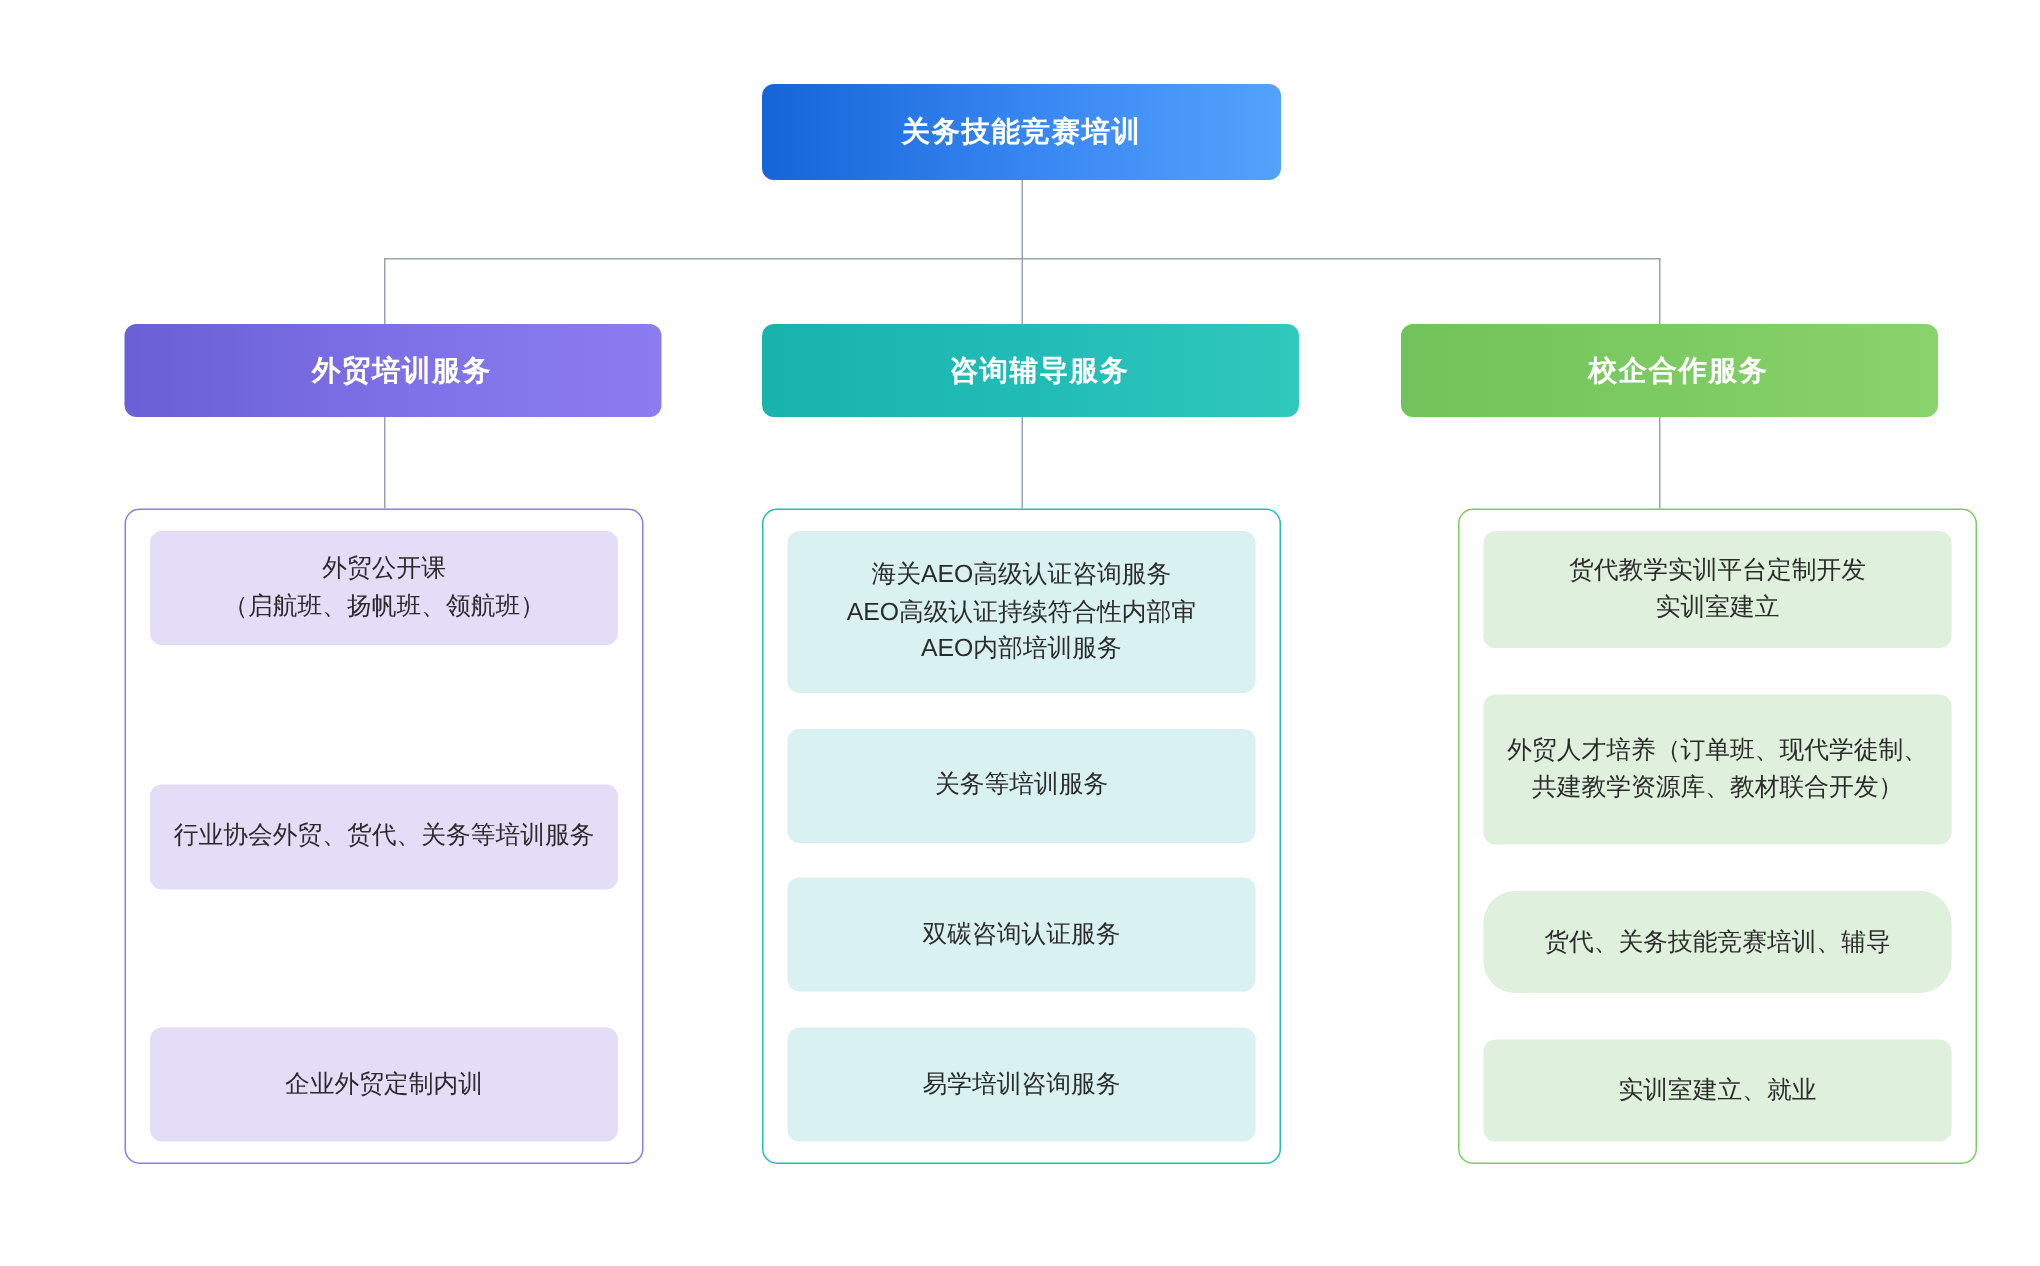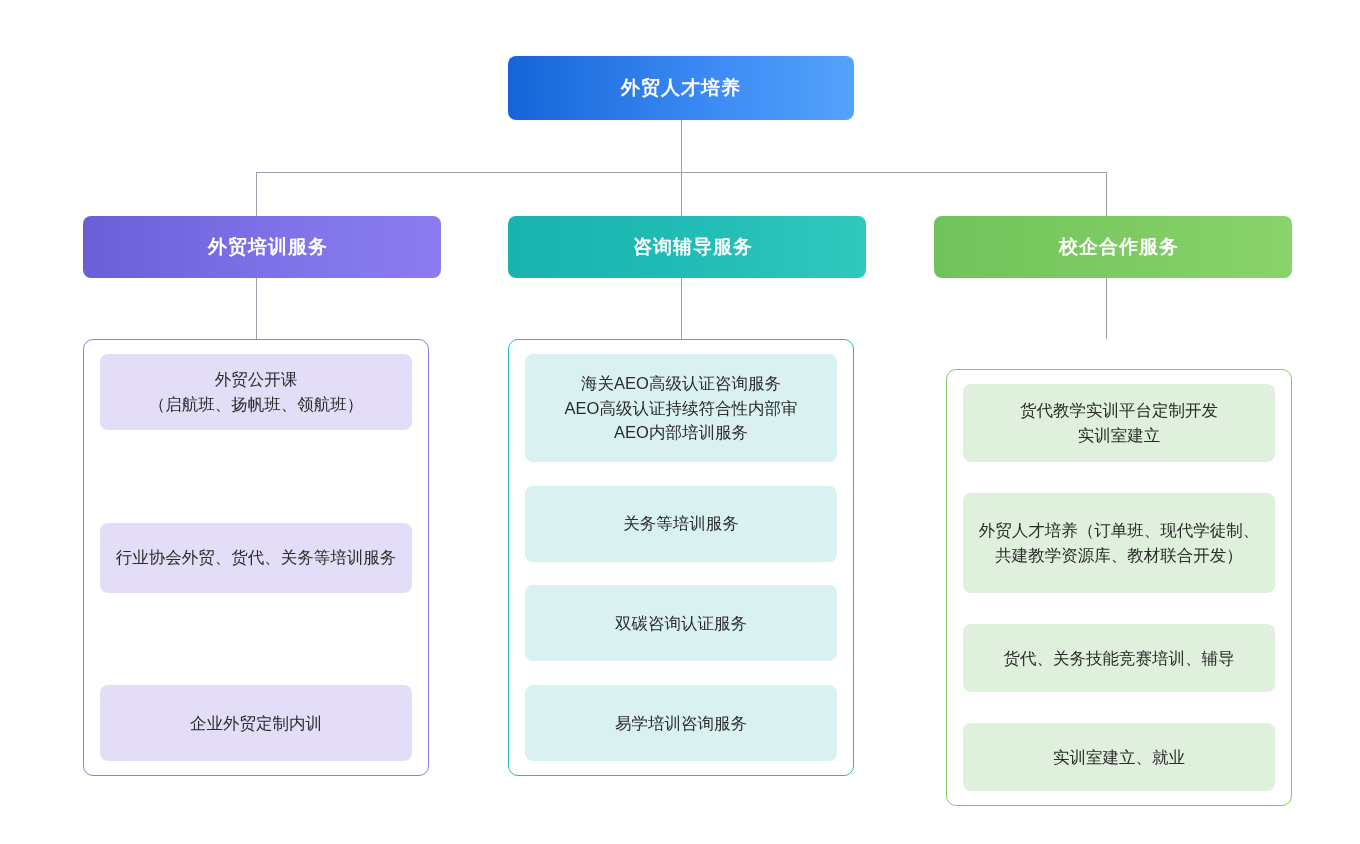--- a/index.html
+++ b/index.html
@@ -84,21 +84,21 @@
     border-radius: 10px;
     border: 1.5px solid #cccccc;
     padding: 14px 16px;
     display: flex;
     flex-direction: column;
     justify-content: space-between;
     background: #ffffff;
   }
   .col-body.c0 { left: 83px;  border-color: #8b7cf0; gap: 12px; }
   .col-body.c1 { left: 508px; border-color: #22bdb6; }
-  .col-body.c2 { left: 946px; border-color: #7ecb63; margin-top: 30px; }
+  .col-body.c2 { left: 972px; border-color: #7ecb63; }
 
   .item {
     box-sizing: border-box;
     border-radius: 8px;
     color: #2b2b2b;
     font-size: 16.5px;
     line-height: 1.5;
     text-align: center;
     display: flex;
     align-items: center;
@@ -117,40 +117,40 @@
   .col-body.c0 .item:nth-child(3) { height: 76px; }
   .col-body.c0 .item:nth-child(4) { height: 78px; }
 
   .col-body.c1 .item:nth-child(1) { height: 108px; }
   .col-body.c1 .item:nth-child(2) { height: 76px; }
   .col-body.c1 .item:nth-child(3) { height: 76px; }
   .col-body.c1 .item:nth-child(4) { height: 76px; }
 
   .col-body.c2 .item:nth-child(1) { height: 78px; }
   .col-body.c2 .item:nth-child(2) { height: 100px; }
-  .col-body.c2 .item:nth-child(3) { height: 68px; }
+  .col-body.c2 .item:nth-child(3) { height: 68px; border-radius: 21px; }
   .col-body.c2 .item:nth-child(4) { height: 68px; }
 </style>
 </head>
 <body>
 
 <div id="canvas">
 
   <div class="connector v-line" style="left:681px; top:120px; height:52px;"></div>
   <div class="connector h-line" style="left:256px; top:172px; width:851px;"></div>
   <div class="connector v-line" style="left:256px; top:172px; height:44px;"></div>
   <div class="connector v-line" style="left:681px; top:172px; height:44px;"></div>
   <div class="connector v-line" style="left:1106px; top:172px; height:44px;"></div>
 
   <div class="connector v-line" style="left:256px; top:278px; height:61px;"></div>
   <div class="connector v-line" style="left:681px; top:278px; height:61px;"></div>
   <div class="connector v-line" style="left:1106px; top:278px; height:61px;"></div>
 
   <div class="root-node">
-    <span>外贸人才培养</span>
+    <span>关务技能竞赛培训</span>
   </div>
 
   <div class="col-header c0">
     <span>外贸培训服务</span>
   </div>
   <div class="col-header c1">
     <span>咨询辅导服务</span>
   </div>
   <div class="col-header c2">
     <span>校企合作服务</span>

